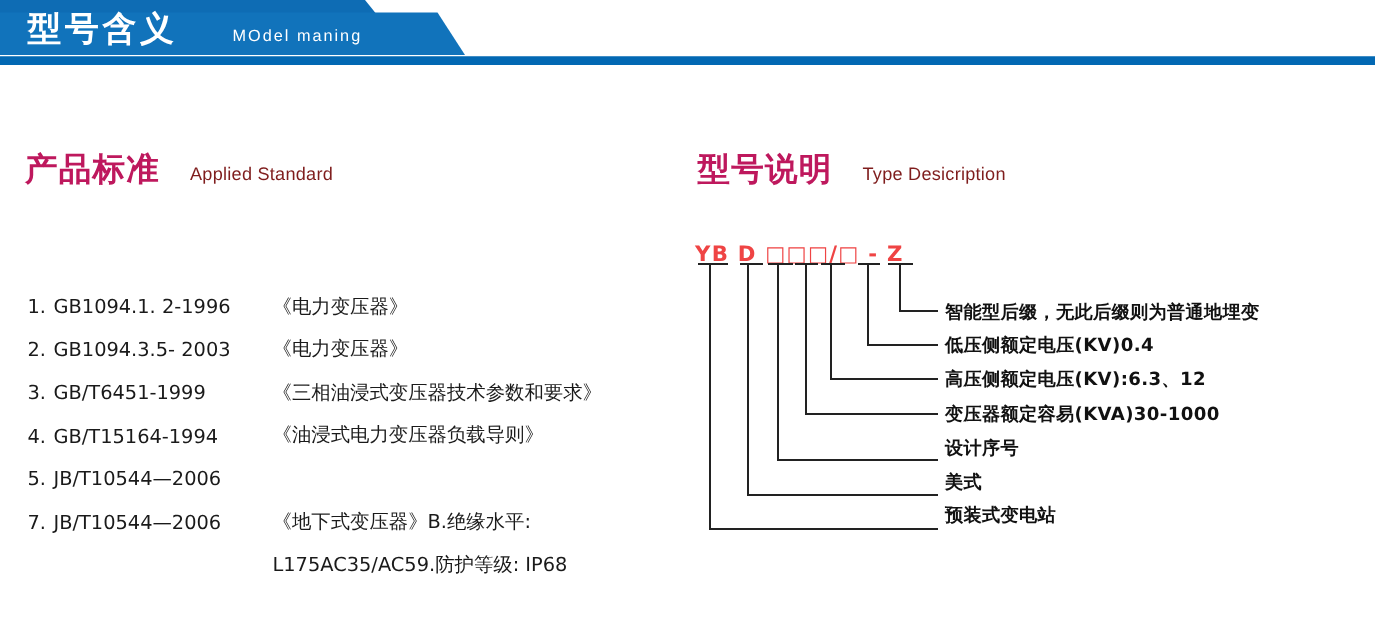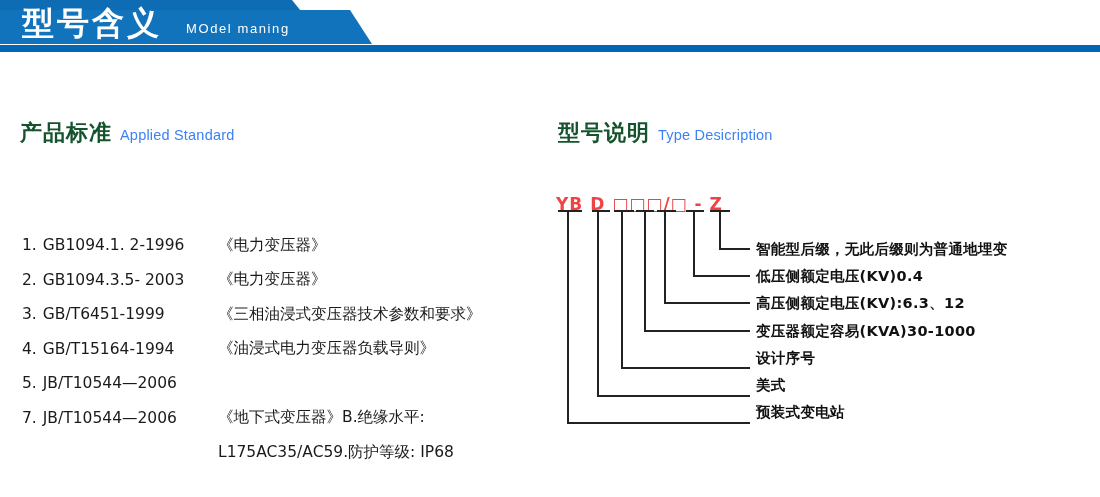--- a/index.html
+++ b/index.html
@@ -8,40 +8,40 @@
     background:#ffffff;
     font-family:"Liberation Sans","DejaVu Sans",sans-serif;
     position:relative;overflow:hidden;
   }
 
   
   #header{position:absolute;left:0;top:0;width:1100px;height:53px;}
   .hdr-shape{position:absolute;left:0;top:0;width:1100px;height:53px;}
   #header-title{
     position:absolute;left:22px;top:5px;
-    font-size:32px;font-weight:bold;color:#ffffff;
+    font-size:27px;font-weight:bold;color:#ffffff;
     letter-spacing:3px;line-height:36px;
     font-family:Liberation Serif, serif;
   }
   #header-sub{
     position:absolute;left:186px;top:21px;
     font-size:13px;color:#ffffff;letter-spacing:1.6px;
     font-weight:500;
     text-align:center;
   }
 
   
   .sec-head{position:absolute;white-space:nowrap;}
   .sec-cn{
-    font-size:22px;font-weight:bold;color:#14532d;
+    font-size:26px;font-weight:bold;color:#be185d;
     letter-spacing:1px;
     font-family:"DejaVu Sans","Liberation Sans",sans-serif;
   }
   .sec-en{
-    font-size:14.5px;color:#3b82f6;margin-left:8px;
+    font-size:14.5px;color:#7f1d1d;margin-left:24px;
     letter-spacing:.2px;
   }
   #sec-left{left:20px;top:118px;}
   #sec-right{left:558px;top:118px;}
 
   
   #std-list{position:absolute;left:22px;top:190px;width:540px;margin-top:38px;}
   .std-row{
     height:34.5px;display:flex;align-items:center;
     font-size:15.5px;color:#1a1a1a;white-space:nowrap;

